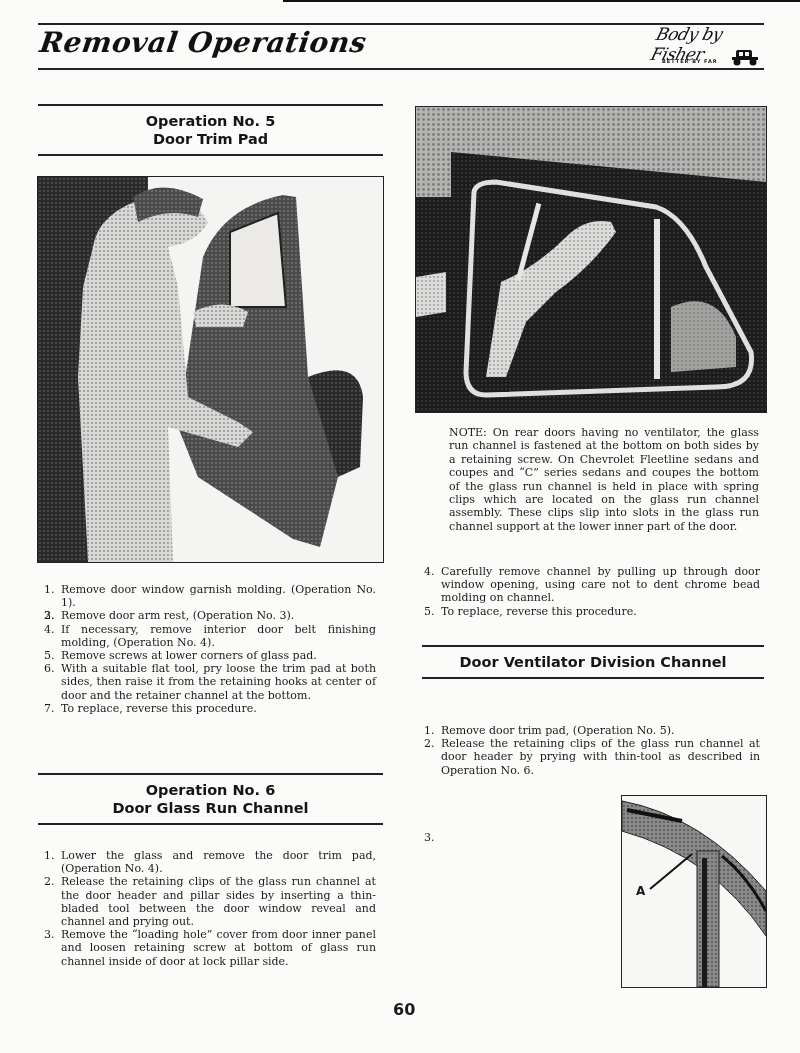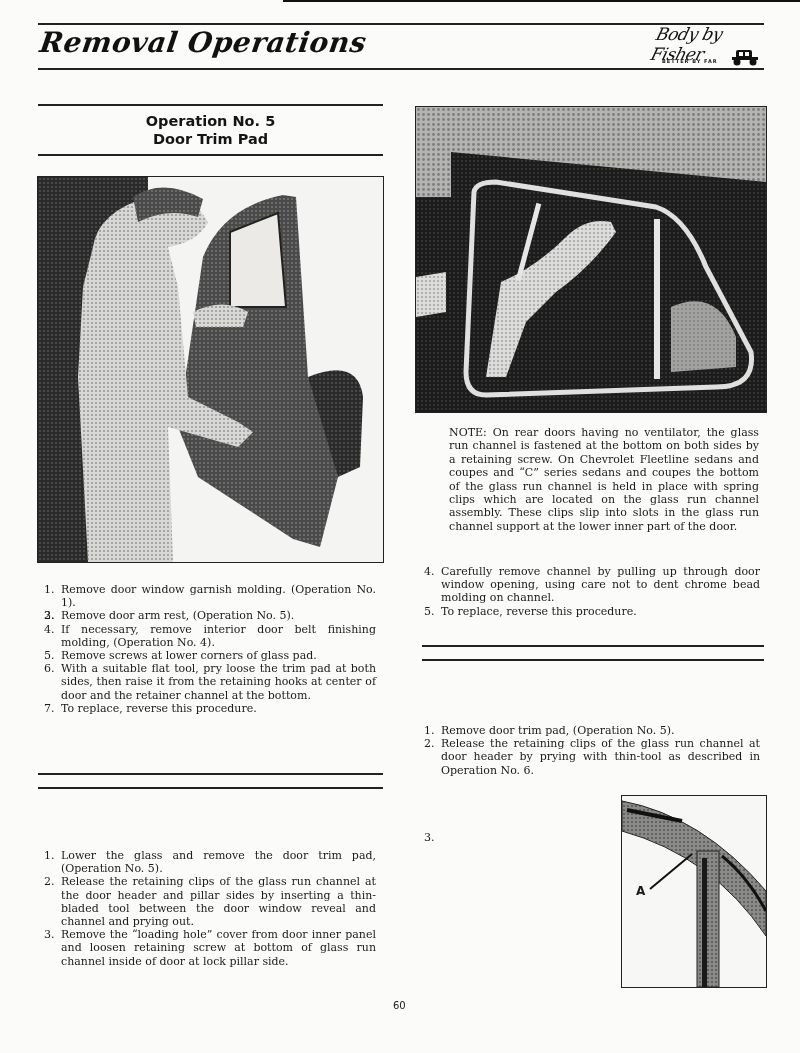--- a/index.html
+++ b/index.html
@@ -35,21 +35,21 @@
     .op-header .t2 { font-size: 14.5px; line-height: 18px; }
 
     .photo { position: absolute; border: 1.5px solid #222; overflow: hidden; }
 
     .list { position: absolute; margin: 0; padding: 0; list-style: none;
       font-family: "DejaVu Serif", serif; font-size: 11px; line-height: 13.2px; color: #1b1b1b; }
     .list li { position: relative; padding-left: 25px; text-align: justify; }
     .list li .num { position: absolute; left: 8px; top: 0; }
     .note { position: absolute; font-family: "DejaVu Serif", serif; font-size: 11px; line-height: 13.4px;
       text-align: justify; color: #1b1b1b; margin: 0; }
-    .pagenum { position: absolute; left: 393px; top: 1000px; font-family: "DejaVu Sans", sans-serif; font-weight: normal; font-size: 10px; }
+    .pagenum { position: absolute; left: 393px; top: 1000px; font-family: "DejaVu Sans", sans-serif; font-weight: bold; font-size: 16px; }
     .label-a { font-family: "DejaVu Sans", sans-serif; font-weight: bold; font-size: 12px; }
   </style>
 </head>
 <body>
 
 <div class="topline"></div>
 <div class="hrule" style="top:23px;"></div>
 <div class="page-title">Removal Operations</div>
 <div class="logo">
   <span class="script">Body by Fisher</span>
@@ -101,36 +101,38 @@
 
     <path d="M55,70 Q60,35 110,20 Q150,10 170,45 Q160,65 130,70 L140,110 L150,220 L200,245 L215,255 L200,270 L130,250 L135,385 L50,385 L40,200 L45,110 Z" fill="url(#ht2)"></path>
     <path d="M95,20 Q125,0 165,22 L160,40 Q130,30 100,45 Z" fill="url(#ht3)"></path>
     <path d="M155,135 Q185,120 210,135 L205,150 Q180,150 158,150 Z" fill="url(#ht2)"></path>
   </svg>
 </div>
 
 <ol class="list" style="left:36px; top:583px; width:340px;">
   <li><span class="num">1.</span><span>Remove door window garnish molding. (Operation No. 1).</span></li>
   <li><span class="num">2.</span></li>
-  <li><span class="num">3.</span><span>Remove door arm rest, (Operation No. 5).</span></li>
+  <li><span class="num">3.</span><span>Remove door arm rest, (Operation No. 3).</span></li>
   <li><span class="num">4.</span><span>If necessary, remove interior door belt finishing molding, (Operation No. 4).</span></li>
   <li><span class="num">5.</span><span>Remove screws at lower corners of glass pad.</span></li>
   <li><span class="num">6.</span><span>With a suitable flat tool, pry loose the trim pad at both sides, then raise it from the retaining hooks at center of door and the retainer channel at the bottom.</span></li>
   <li><span class="num">7.</span><span>To replace, reverse this procedure.</span></li>
 </ol>
 
 <div class="op-header" style="left:38px; top:773px; width:345px;">
   <div class="rule"></div>
   <div class="titles">
+    <div class="t1">Operation No. 6</div>
+    <div class="t2">Door Glass Run Channel</div>
   </div>
   <div class="rule"></div>
 </div>
 
 <ol class="list" style="left:36px; top:849px; width:340px;">
-  <li><span class="num">1.</span><span>Lower the glass and remove the door trim pad, (Operation No. 5).</span></li>
+  <li><span class="num">1.</span><span>Lower the glass and remove the door trim pad, (Operation No. 4).</span></li>
   <li><span class="num">2.</span><span>Release the retaining clips of the glass run channel at the door header and pillar sides by inserting a thin-bladed tool between the door window reveal and channel and prying out.</span></li>
   <li><span class="num">3.</span><span>Remove the “loading hole” cover from door inner panel and loosen retaining screw at bottom of glass run channel inside of door at lock pillar side.</span></li>
 </ol>
 
 <div class="photo" style="left:415px; top:106px; width:350px; height:305px; background:#9e9e9c;">
   <svg width="350" height="305" viewBox="0 0 350 305">
     <defs>
       <pattern id="ht4" width="5" height="5" patternUnits="userSpaceOnUse">
         <rect width="5" height="5" fill="#b4b4b2"></rect>
           <circle cx="2.5" cy="2.5" r="1.4" fill="#7d7d7b"></circle>
@@ -158,20 +160,21 @@
 
 <p class="note" style="left:449px; top:426px; width:310px;">NOTE: On rear doors having no ventilator, the glass run channel is fastened at the bottom on both sides by a retaining screw. On Chevrolet Fleetline sedans and coupes and “C” series sedans and coupes the bottom of the glass run channel is held in place with spring clips which are located on the glass run channel assembly. These clips slip into slots in the glass run channel support at the lower inner part of the door.</p>
 <ol class="list" style="left:416px; top:565px; width:344px;">
   <li><span class="num">4.</span><span>Carefully remove channel by pulling up through door window opening, using care not to dent chrome bead molding on channel.</span></li>
   <li><span class="num">5.</span><span>To replace, reverse this procedure.</span></li>
 </ol>
 
 <div class="op-header" style="left:422px; top:645px; width:342px;">
   <div class="rule"></div>
   <div class="titles">
+    <div class="t2">Door Ventilator Division Channel</div>
   </div>
   <div class="rule"></div>
 </div>
 
 <ol class="list" style="left:416px; top:724px; width:344px;">
   <li><span class="num">1.</span><span>Remove door trim pad, (Operation No. 5).</span></li>
   <li><span class="num">2.</span><span>Release the retaining clips of the glass run channel at door header by prying with thin-tool as described in Operation No. 6.</span></li>
 </ol>
 
 <ol class="list" style="left:416px; top:831px; width:196px;">

